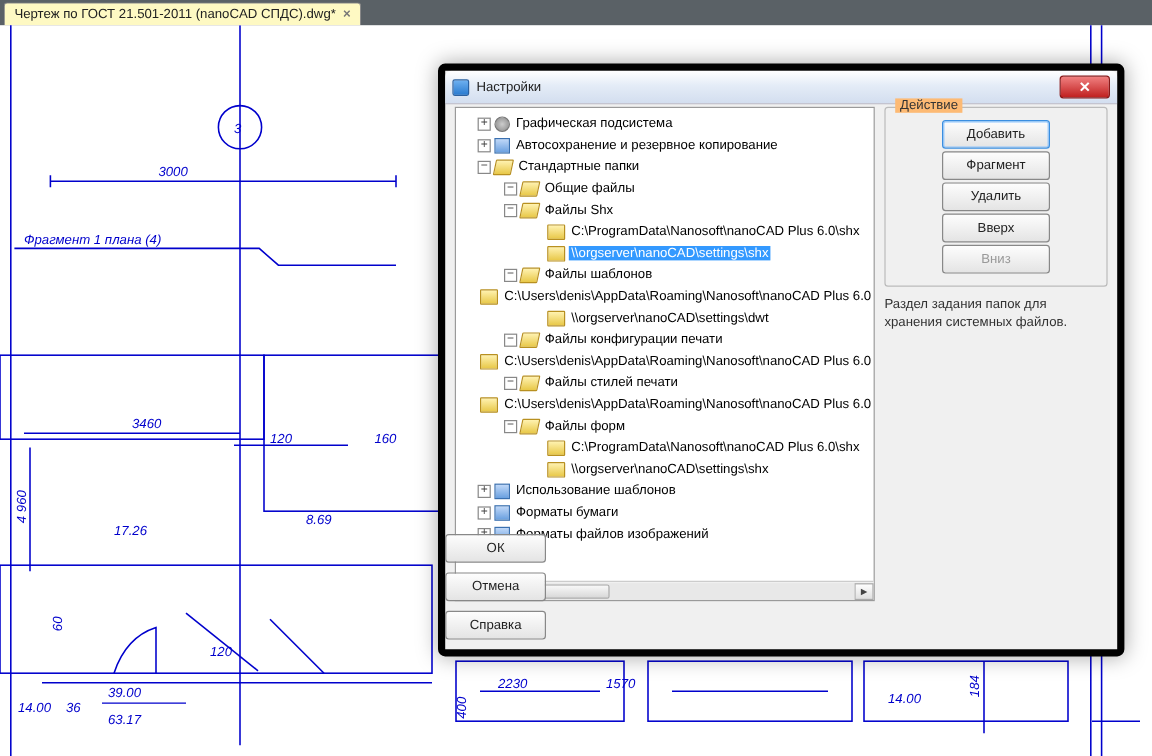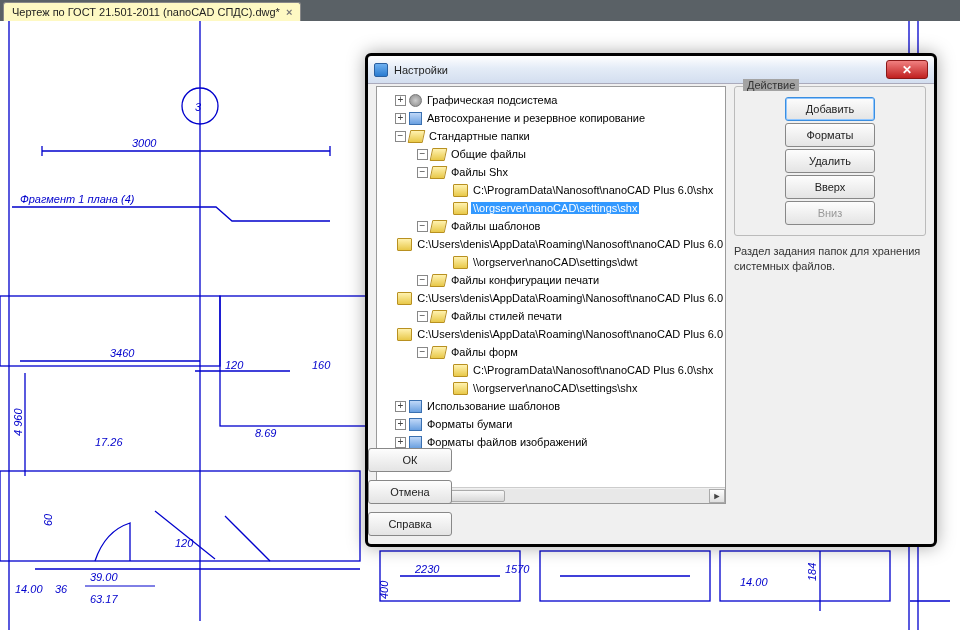--- a/index.html
+++ b/index.html
@@ -3,21 +3,21 @@
 <meta charset="utf-8">
 <style>
   *{box-sizing:border-box;margin:0;padding:0;font-family:Tahoma,Arial,sans-serif;font-size:11px;}
   body{width:960px;height:630px;overflow:hidden;background:#5a6166;position:relative;}
   .tabbar{background:#5a6166;height:21px;display:flex;align-items:flex-end;padding-left:3px;}
   .tab{background:#fef9c3;border:1px solid #888;border-bottom:none;border-radius:3px 3px 0 0;padding:3px 8px;display:flex;align-items:center;gap:6px;color:#222;}
   .tab .x{color:#777;font-weight:bold;cursor:pointer;}
   .canvas{position:absolute;left:0;top:21px;width:960px;height:609px;background:#fff;}
   .drawing{position:absolute;left:0;top:0;width:100%;height:100%;}
   .drawing text{font-family:Arial;fill:#0000cc;font-style:italic;}
-  .dialog{position:absolute;left:365px;top:53px;width:572px;height:494px;background:#f0f0f0;border:3px solid #000000;border-radius:6px;box-shadow:0 0 18px rgba(0,0,0,.35);}
+  .dialog{position:absolute;left:365px;top:53px;width:572px;height:494px;background:#f0f0f0;border:6px solid #000000;border-radius:6px;box-shadow:0 0 18px rgba(0,0,0,.35);}
   .titlebar{height:28px;background:linear-gradient(#fff,#e4ecf7 45%,#d3deef);border-radius:5px 5px 0 0;display:flex;align-items:center;padding:0 6px;border-bottom:1px solid #aab;}
   .titlebar .ticon{width:14px;height:14px;background:linear-gradient(#6eb0f0,#2a7bd0);border:1px solid #2a60a0;border-radius:2px;margin-right:6px;}
   .titlebar .ttext{flex:1;color:#222;}
   .closebtn{width:42px;height:19px;background:linear-gradient(#f08080,#c02020);border:1px solid #8a1818;border-radius:3px;display:flex;align-items:center;justify-content:center;color:#fff;font-weight:bold;font-size:12px;}
   .dlgbody{position:absolute;top:30px;left:8px;right:8px;bottom:40px;}
   .treepane{position:absolute;left:0;top:0;width:350px;bottom:0;background:#fff;border:1px solid #9a9a9a;}
   .treewrap{position:absolute;left:0;top:0;right:0;bottom:16px;overflow:hidden;padding:4px 0;}
   .hscroll{position:absolute;left:0;right:0;bottom:0;height:16px;background:#f0f0f0;border-top:1px solid #ccc;display:flex;align-items:center;}
   .hscroll .arr{width:16px;height:14px;border:1px solid #aaa;background:linear-gradient(#fefefe,#e0e0e0);display:flex;align-items:center;justify-content:center;color:#444;font-size:9px;}
   .hscroll .track{flex:1;height:14px;background:#e8e8e8;position:relative;}
@@ -28,21 +28,21 @@
   .noexp{width:14px;display:inline-block;}
   .icn{width:15px;height:13px;margin-right:3px;display:inline-block;position:relative;flex:0 0 auto;}
   .folder-closed{background:linear-gradient(#fff2b0,#e8c848);border:1px solid #b89020;border-radius:1px;}
   .folder-open{background:linear-gradient(#fff2b0,#e8c848);border:1px solid #b89020;border-radius:1px;transform:skewX(-12deg);}
   .gear{border:1px solid #777;border-radius:50%;background:radial-gradient(#ccc,#888);width:13px;height:13px;}
   .disk{background:linear-gradient(#c0d8f8,#6aa0e0);border:1px solid #3a70b0;width:13px;height:13px;}
   .sel{background:#3399ff;color:#fff;padding:0 2px;}
   .lbl{padding:0 2px;color:#000;}
   .rightpane{position:absolute;left:358px;top:0;right:0;bottom:0;}
   .group{border:1px solid #bbb;border-radius:3px;padding:10px 10px 8px;margin-bottom:8px;position:relative;}
-  .group .gtitle{position:absolute;top:-8px;left:8px;background:#a3a3a3;padding:0 4px;color:#333;}
+  .group .gtitle{position:absolute;top:-8px;left:8px;background:#fdba74;padding:0 4px;color:#333;}
   .btn{display:block;width:90px;height:24px;margin:0 auto 2px;border:1px solid #888;border-radius:3px;background:linear-gradient(#fdfdfd,#e4e4e4);color:#222;cursor:pointer;}
   .btn:disabled{color:#999;}
   .btn.primary{border-color:#3a8ee0;box-shadow:inset 0 0 0 1px #8fc6ff;}
   .desc{color:#333;line-height:1.35;font-size:11px;}
   .footer{position:absolute;left:0;right:0;bottom:8px;display:flex;justify-content:flex-end;gap:8px;padding-right:12px;flex-direction:column;}
   .footer .btn{width:84px;margin:0;}
 </style>
 </head>
 <body>
 
@@ -242,21 +242,21 @@
         <div class="track">
             <div class="thumb"></div>
           </div>
         <div class="arr">►</div>
       </div>
     </div>
     <div class="rightpane">
       <div class="group">
         <span class="gtitle">Действие</span>
         <button class="btn primary">Добавить</button>
-        <button class="btn">Форматы</button>
+        <button class="btn">Фрагмент</button>
         <button class="btn">Удалить</button>
         <button class="btn">Вверх</button>
         <button class="btn" disabled="">Вниз</button>
       </div>
       <div class="desc">Раздел задания папок для хранения системных файлов.</div>
     </div>
   </div>
   <div class="footer">
     <button class="btn">ОК</button>
     <button class="btn">Отмена</button>

